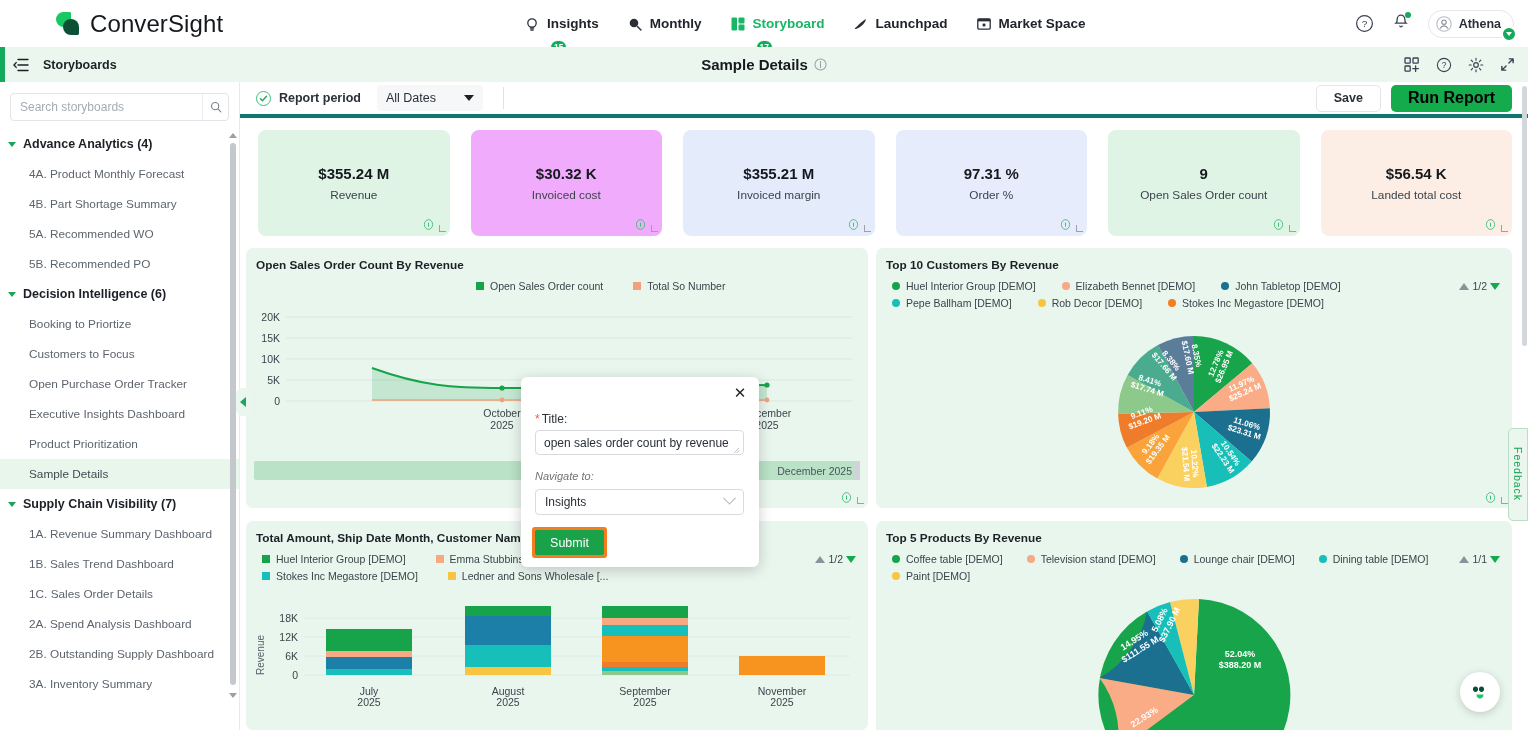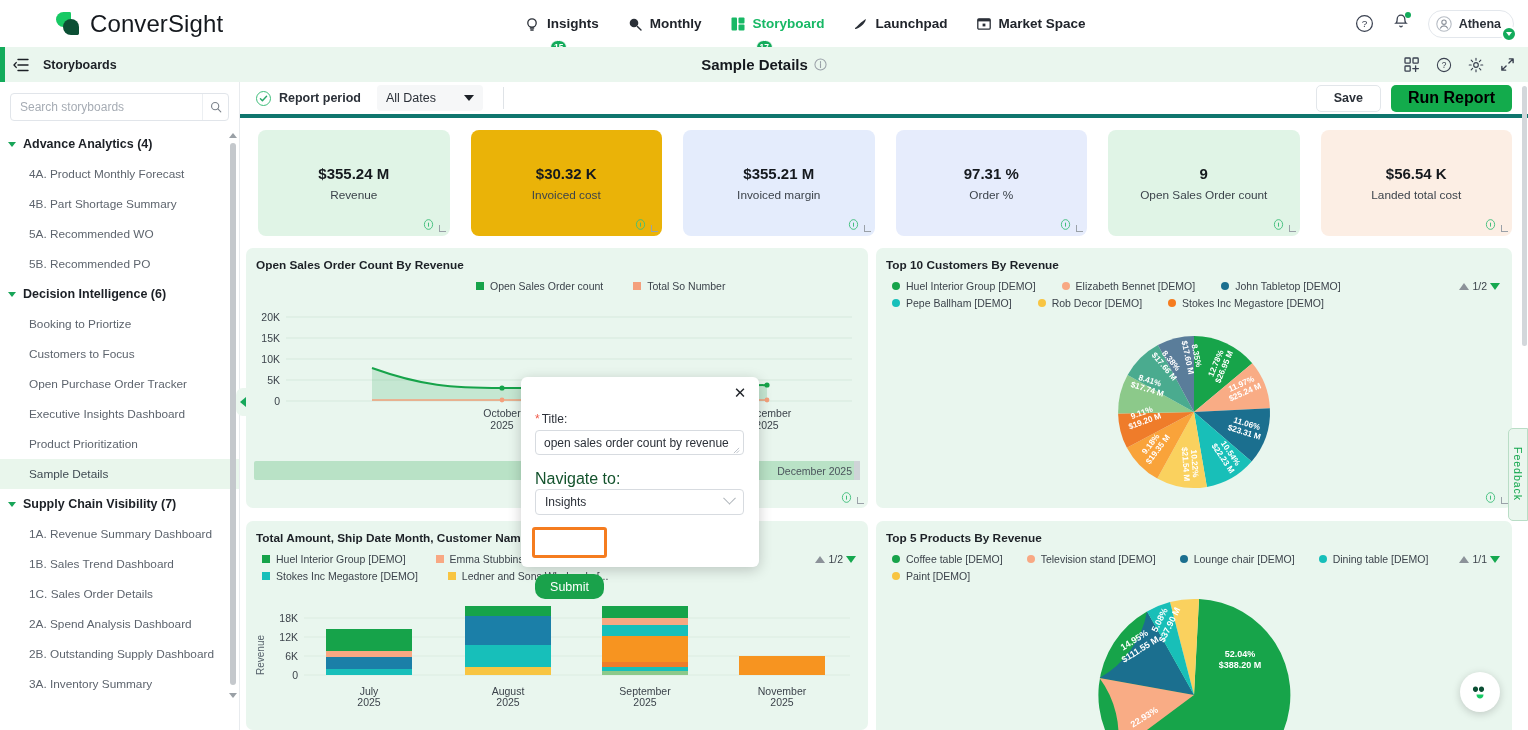--- a/index.html
+++ b/index.html
@@ -200,36 +200,36 @@
   }
   .fld-label { position: absolute; left: 14px; top: 35px; font-size: 12px; color: #2b3038; }
   .fld-label .req { color: #f05a4a; margin-right: 2px; }
   .modal-input {
     position: absolute; left: 14px; top: 53px; width: 209px; height: 25px;
     border: 1px solid #d7dbe0; border-radius: 4px; padding: 0 8px;
     font-size: 12px; color: #2b3038; font-family: "Liberation Sans", sans-serif;
     background: #fff; resize: none; line-height: 23px; overflow: hidden;
   }
   .modal-input-grip { position: absolute; left: 212px; top: 70px; width: 7px; height: 7px; }
-  .nav-label { position: absolute; left: 14px; top: 93px; font-size: 16px; color: #14532d; }
+  .nav-label { position: absolute; left: 14px; top: 93px; font-size: 11px; color: #737373; font-style: italic; }
   .modal-select {
     position: absolute; left: 14px; top: 112px; width: 209px; height: 26px;
     border: 1px solid #d7dbe0; border-radius: 4px; display: flex;
     align-items: center; justify-content: space-between; padding: 0 9px;
     font-size: 12px; color: #2b3038; cursor: pointer;
   }
   .modal-select .chev { width: 9px; height: 9px; border-right: 1.6px solid #aeb4ba; border-bottom: 1.6px solid #aeb4ba; transform: rotate(45deg) translate(-3px,-3px); }
   .submit-ring {
     position: absolute; left: 11px; top: 150px; width: 75px; height: 31px;
     border: 3px solid #f57c1f; border-radius: 3px;
   }
   .btn-submit {
     position: absolute; left: 0; top: 0; width: 69px; height: 25px;
-    background: #1aa24b; color: #fff; border: none; border-radius: 10px;
-    font-size: 12.5px; cursor: pointer; font-family: "Liberation Sans", sans-serif; margin-top: 44px;
+    background: #1aa24b; color: #fff; border: none; border-radius: 1px;
+    font-size: 12.5px; cursor: pointer; font-family: "Liberation Sans", sans-serif;
   }
 
   
   .feedback {
     position: absolute; right: 0; top: 428px; width: 20px; height: 93px;
     background: #eaf6ee; border: 1px solid #b9ddc6; border-radius: 5px 0 0 5px;
     display: flex; align-items: center; justify-content: center; cursor: pointer;
   }
   .feedback span {
     writing-mode: vertical-rl; font-size: 10.5px; color: #15a84f; letter-spacing: 1px;
@@ -438,21 +438,21 @@
       <div class="kpirow">
         <div class="kpi" style="background:#e0f4e6">
           <div class="val">$355.24 M</div>
           <div class="lab">Revenue</div>
           <svg class="info" width="11" height="11" viewBox="0 0 12 12">
               <ellipse cx="6" cy="6" rx="4.5" ry="5.3" fill="none" stroke="#3fbe7b" stroke-width="1"></ellipse>
               <path d="M6 4v4.3" stroke="#3fbe7b" stroke-width="1.1"></path>
             </svg>
           <div class="rz"></div>
         </div>
-        <div class="kpi" style="background:#eab308">
+        <div class="kpi" style="background:#f0abfc">
           <div class="val">$30.32 K</div>
           <div class="lab">Invoiced cost</div>
           <svg class="info" width="11" height="11" viewBox="0 0 12 12">
               <ellipse cx="6" cy="6" rx="4.5" ry="5.3" fill="none" stroke="#3fbe7b" stroke-width="1"></ellipse>
               <path d="M6 4v4.3" stroke="#3fbe7b" stroke-width="1.1"></path>
             </svg>
           <div class="rz"></div>
         </div>
         <div class="kpi" style="background:#e4ecfc">
           <div class="val">$355.21 M</div>

